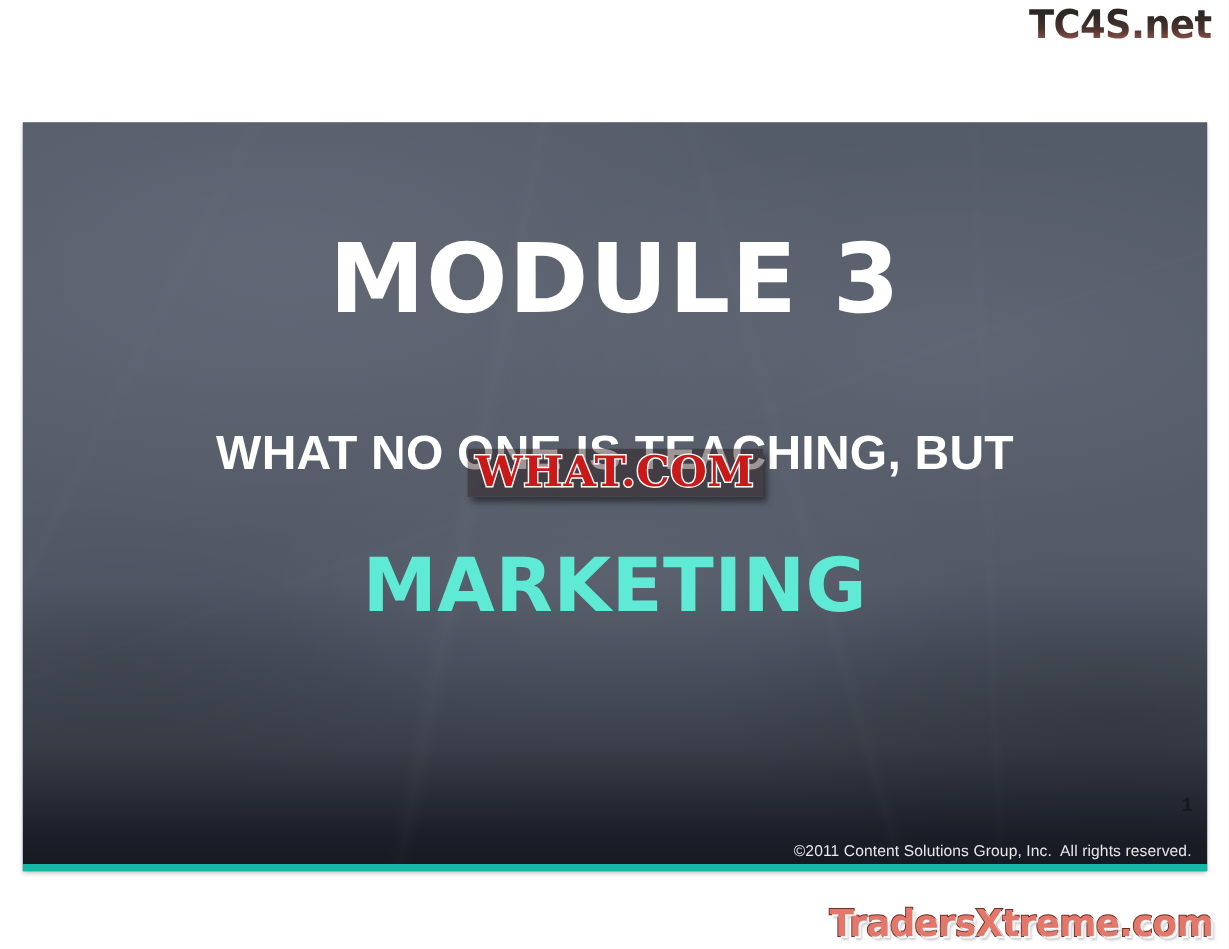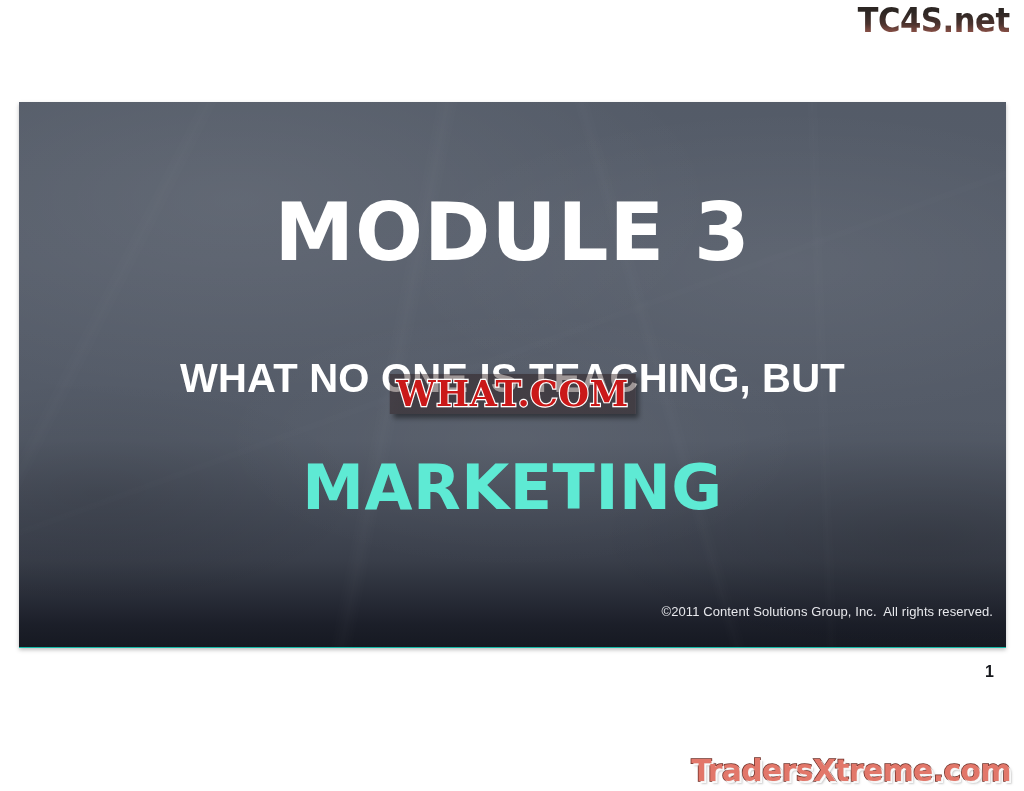--- a/index.html
+++ b/index.html
@@ -36,23 +36,23 @@
     line-height: 1.15;
     white-space: nowrap;
   }
 
   
   .slide-frame {
     position: absolute;
     left: 19px;
     top: 102px;
     width: 987px;
-    height: 546px;
+    height: 624px;
     box-sizing: border-box;
-    border-bottom: 1px solid #14b8a6;
+    border-bottom: 6px solid #14b8a6;
     box-shadow: 0 2px 4px rgba(0,0,0,0.25);
     background: #4f5663;
     overflow: hidden;
   }
   .chalkboard {
     position: absolute;
     inset: 0;
     background-color: #565d6a;
     background-image:
       radial-gradient(ellipse 70% 55% at 22% 18%, rgba(255,255,255,0.075), rgba(255,255,255,0) 70%),
@@ -118,21 +118,21 @@
     font-family: "DejaVu Sans", sans-serif;
     font-weight: bold;
     font-size: 62px;
     line-height: 1.0;
     color: #5eead4;
     letter-spacing: 0.5px;
   }
   .copyright {
     position: absolute;
     right: 13px;
-    bottom: 28px;
+    bottom: 4px;
     color: #e7e8ec;
     font-family: "Liberation Sans", sans-serif;
     font-size: 13px;
     letter-spacing: 0.1px;
     white-space: pre;
   }
 
   
   .watermark {
     position: absolute;

